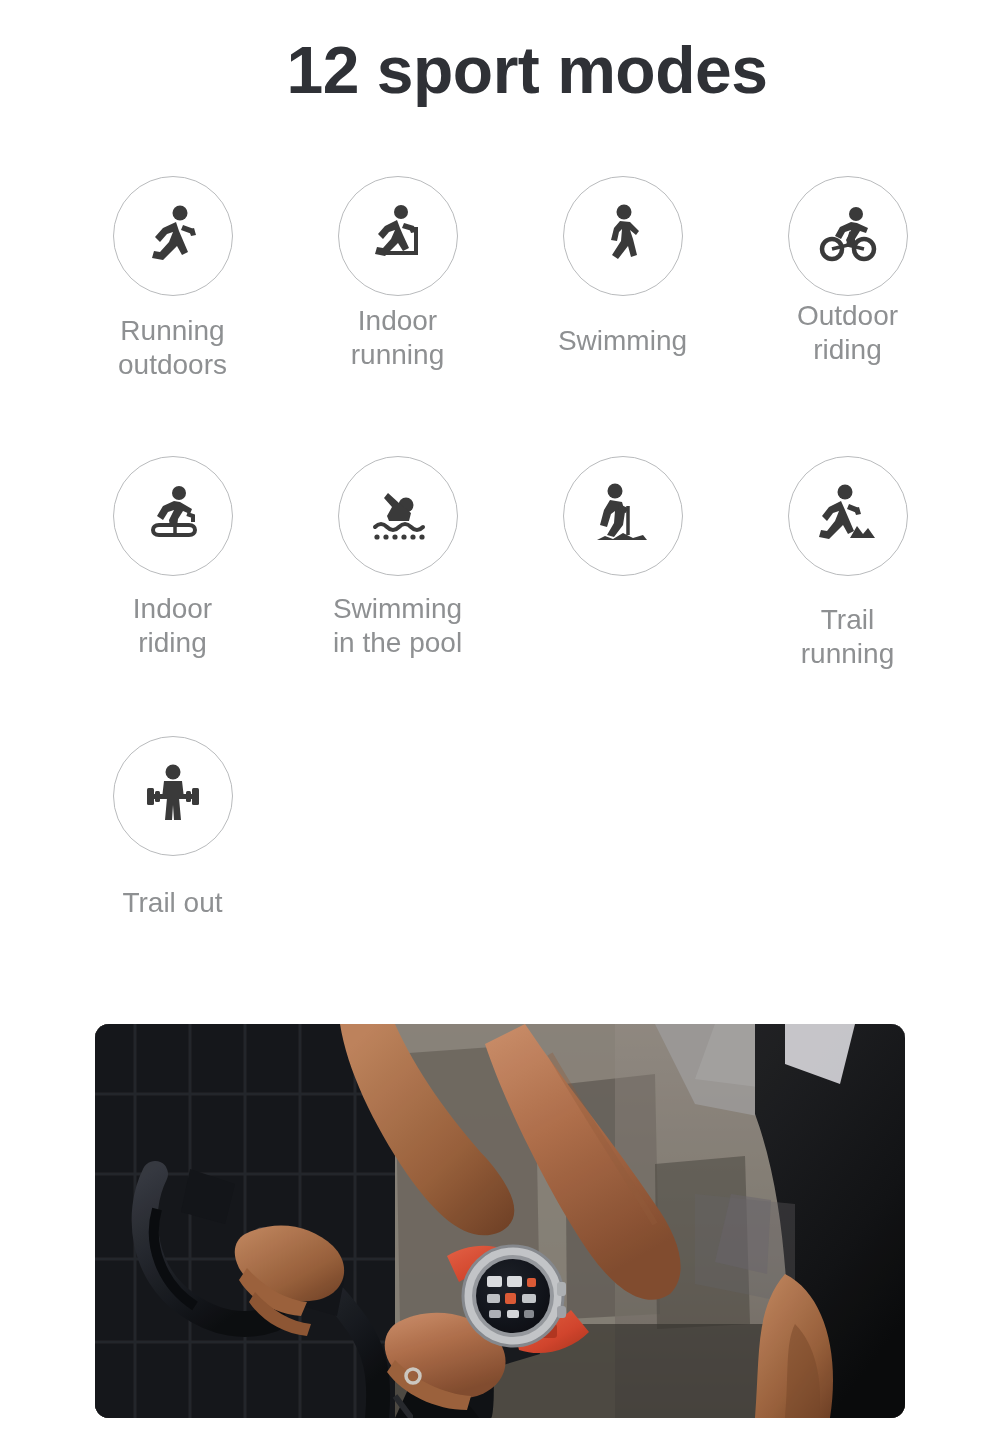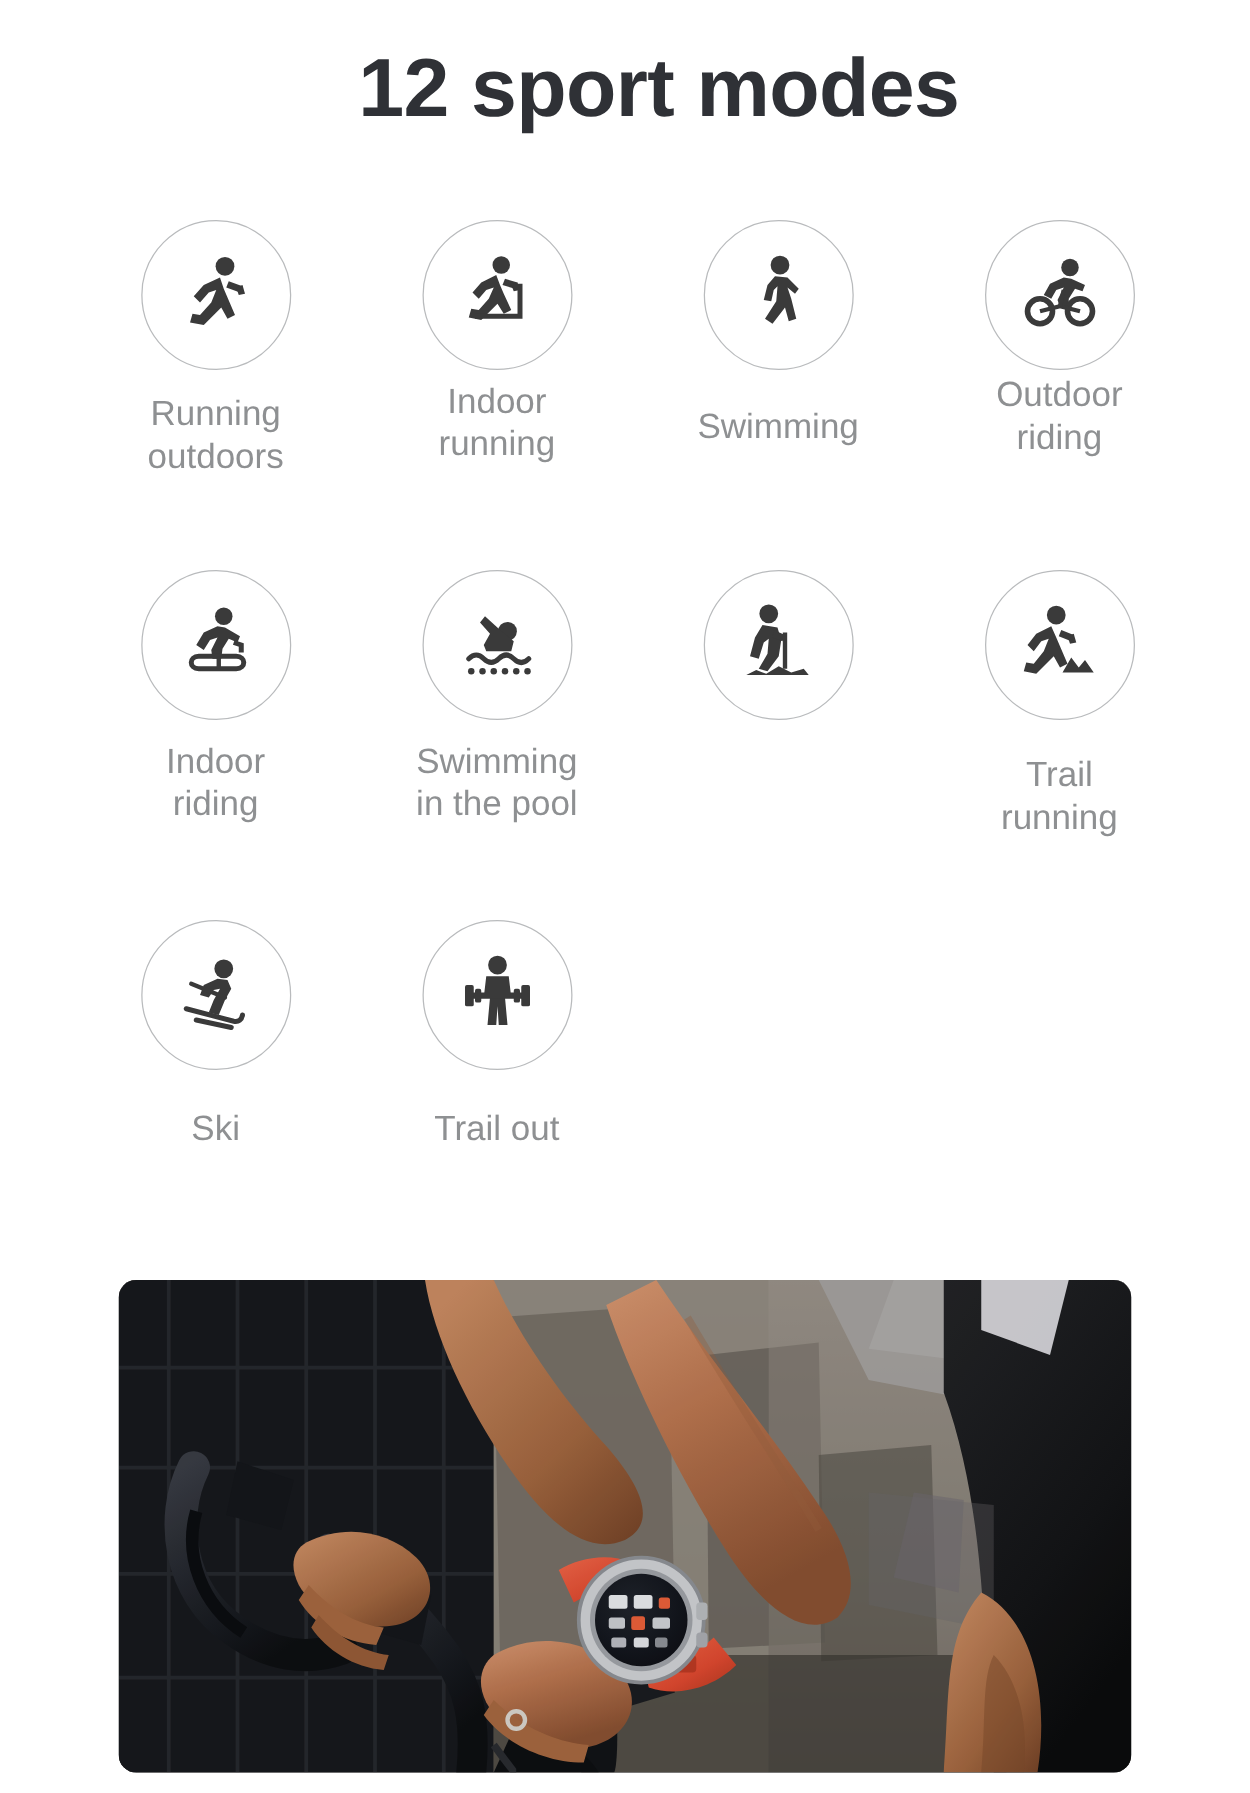--- a/index.html
+++ b/index.html
@@ -216,32 +216,20 @@
         <path d="M31 23 L19 29 L12 38 L17 43 L23 35 L29 33 L25 43 L17 53 L11 52 L9 59 L19 61 L33 47 L38 56 L44 53 L38 39 L35 32 Z" fill="#3a3a3a"></path>
         <path d="M37 31 L47 35 L49 30 L39 26 Z" fill="#3a3a3a"></path>
         <path d="M44 31 L49 29 L51 36 L46 37 Z" fill="#3a3a3a"></path>
         <path d="M40 60 L47 48 L53 56 L58 50 L65 60 Z" fill="#3a3a3a"></path>
       </svg>
     </div>
     <div class="mode-label">Trail
 running</div>
   </div>
 
-  <div class="mode-cell r3c3">
-    <div class="mode-icon-wrap">
-      <svg width="76" height="76" viewBox="0 0 76 76" fill="none">
-        <circle cx="44" cy="17" r="7.5" fill="#3a3a3a"></circle>
-        <path d="M39 25 L28 30 L25 38 L32 40 L36 34 L41 33 L36 42 L32 52 L40 54 L45 42 L50 33 L47 26 Z" fill="#3a3a3a"></path>
-        <path d="M18 29 L45 40" stroke="#3a3a3a" stroke-width="3.5" stroke-linecap="round"></path>
-        <path d="M14 49 L52 59 q6 1 7 -5" stroke="#3a3a3a" stroke-width="4" fill="none" stroke-linecap="round"></path>
-        <path d="M22 58 L50 64" stroke="#3a3a3a" stroke-width="4" stroke-linecap="round"></path>
-      </svg>
-    </div>
-    <div class="mode-label single-line">Ski</div>
-  </div>
 
   <div class="mode-cell r3c4">
     <div class="mode-icon-wrap">
       <svg width="76" height="76" viewBox="0 0 76 76" fill="none">
         <circle cx="38" cy="14" r="7.5" fill="#3a3a3a"></circle>
         <path d="M29 23 L47 23 L49 40 L44 40 L46 62 L39 62 L38 47 L37 62 L30 62 L32 40 L27 40 Z" fill="#3a3a3a"></path>
         <rect x="16" y="36" width="44" height="5" rx="1" fill="#3a3a3a"></rect>
         <rect x="12" y="30" width="7" height="17" rx="1.5" fill="#3a3a3a"></rect>
         <rect x="57" y="30" width="7" height="17" rx="1.5" fill="#3a3a3a"></rect>
         <rect x="20" y="33" width="5" height="11" rx="1.5" fill="#3a3a3a"></rect>

